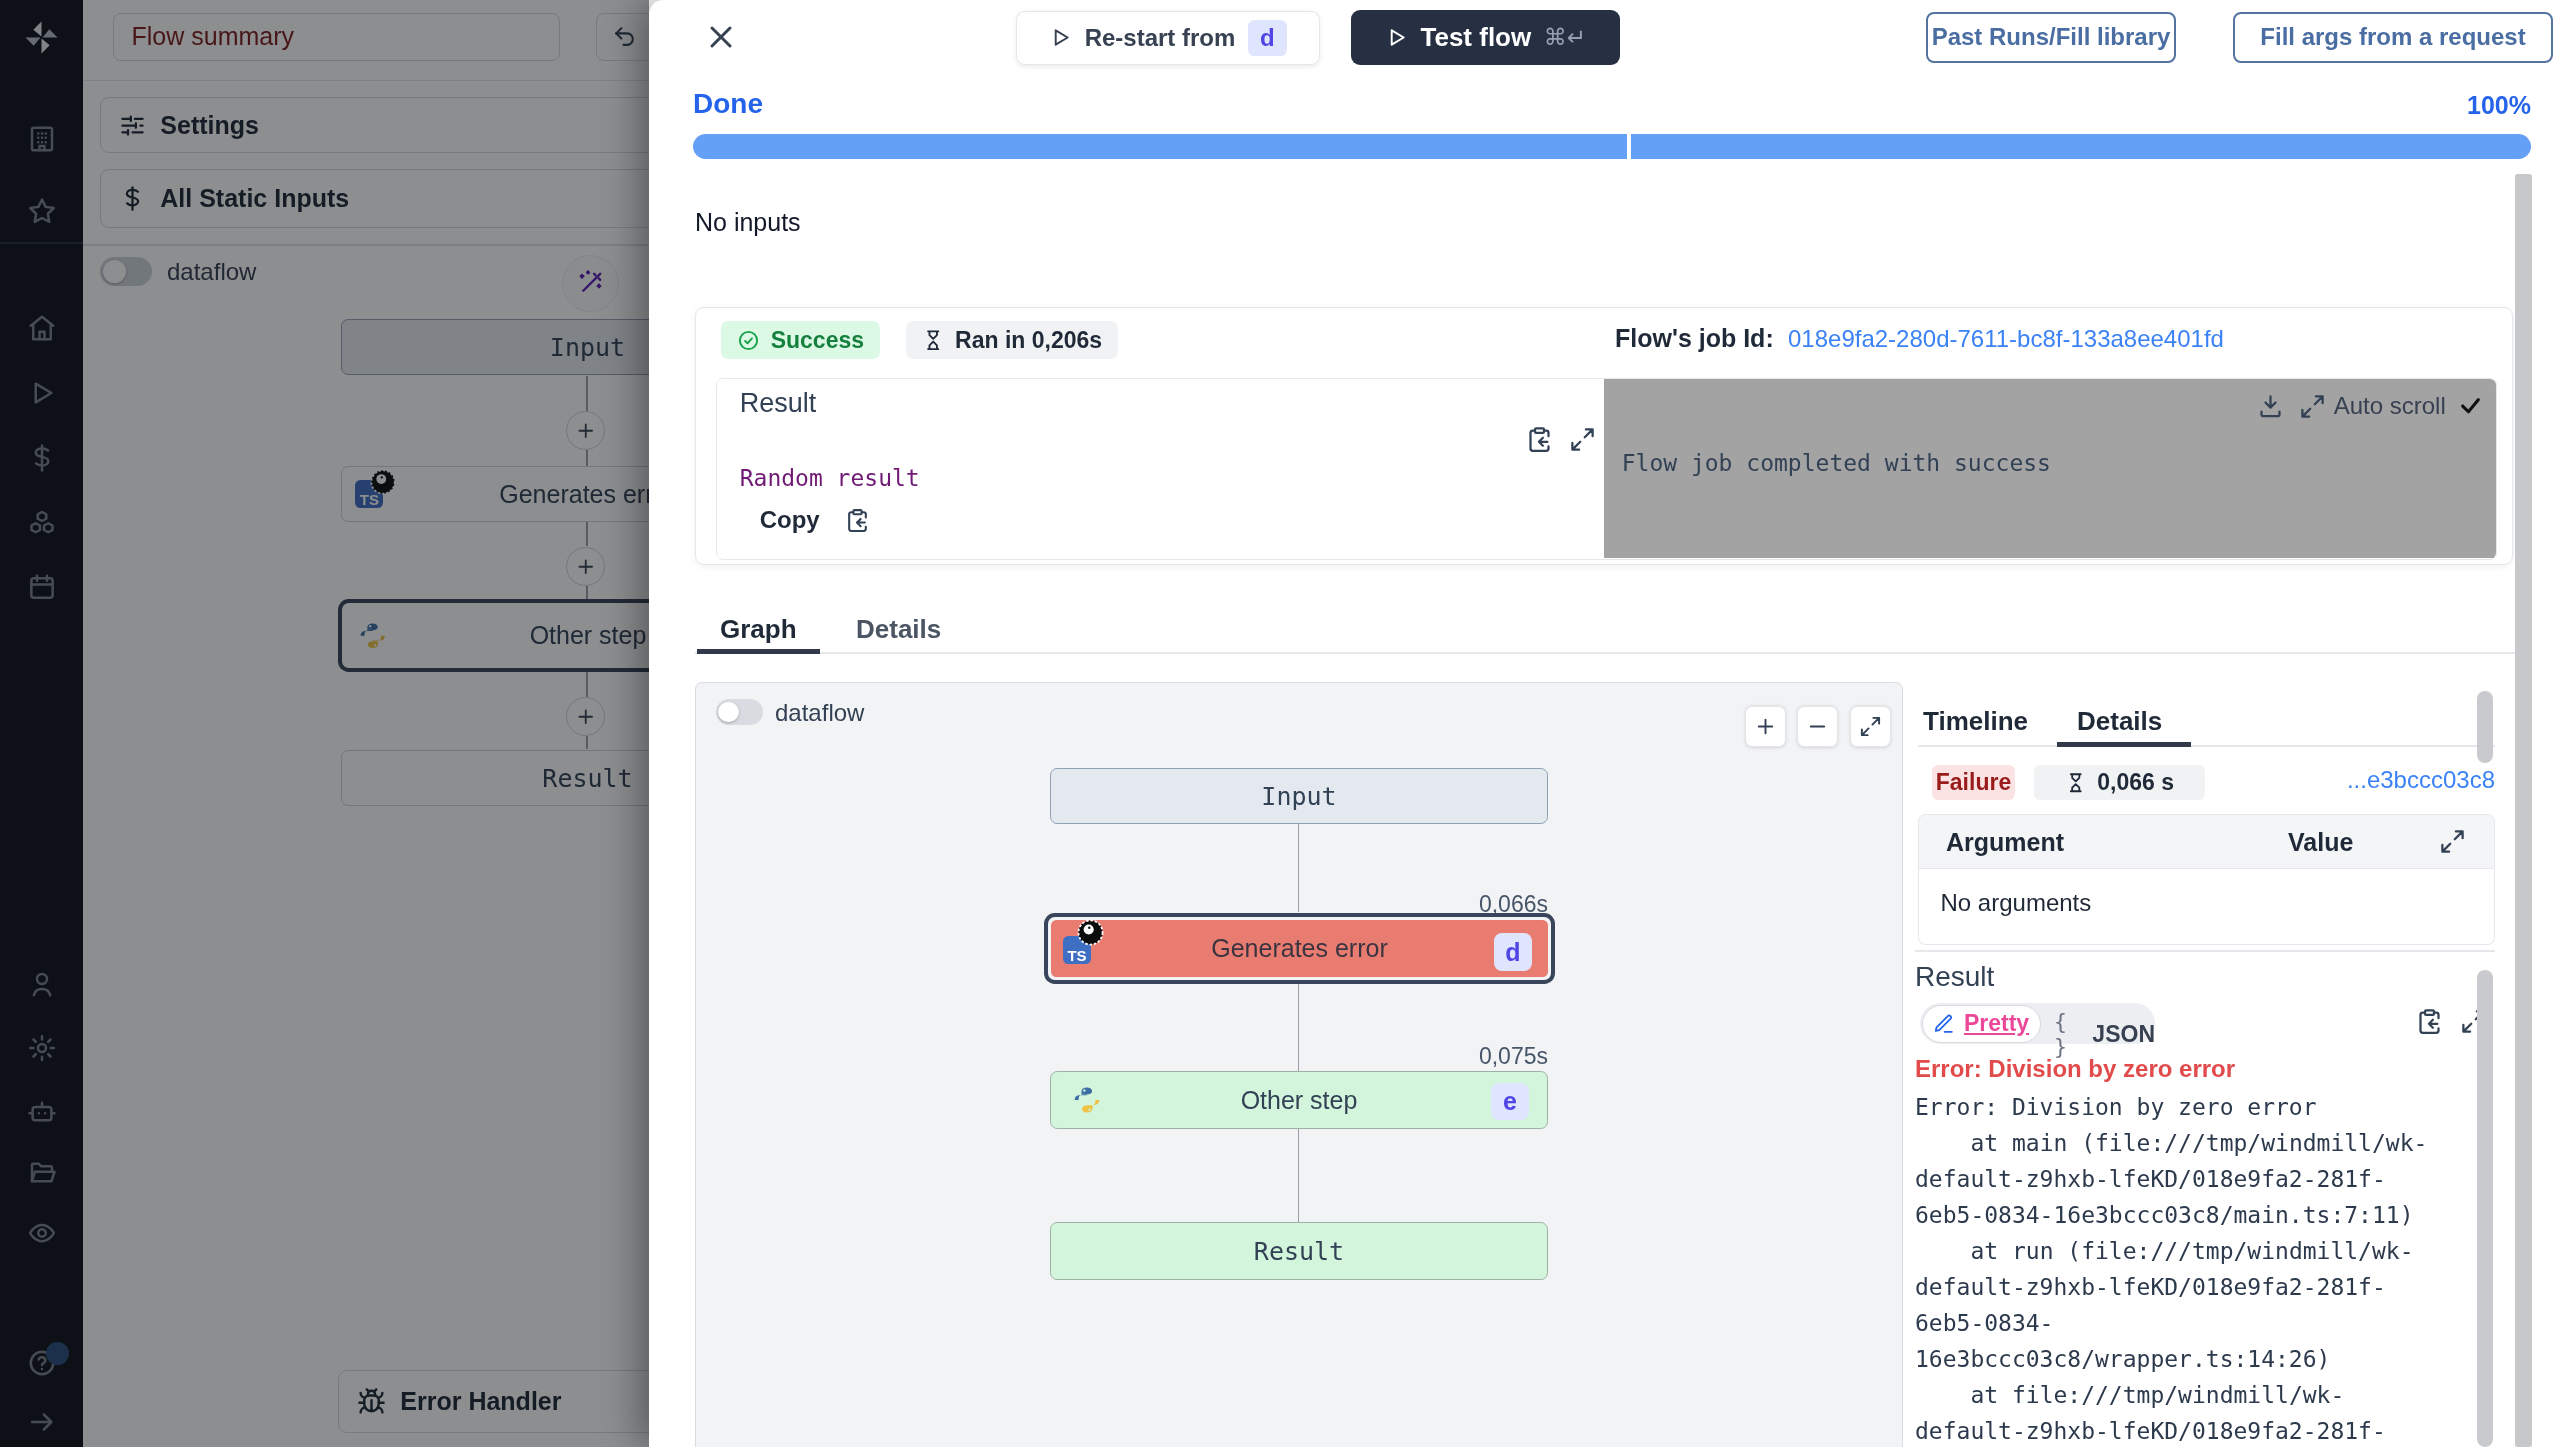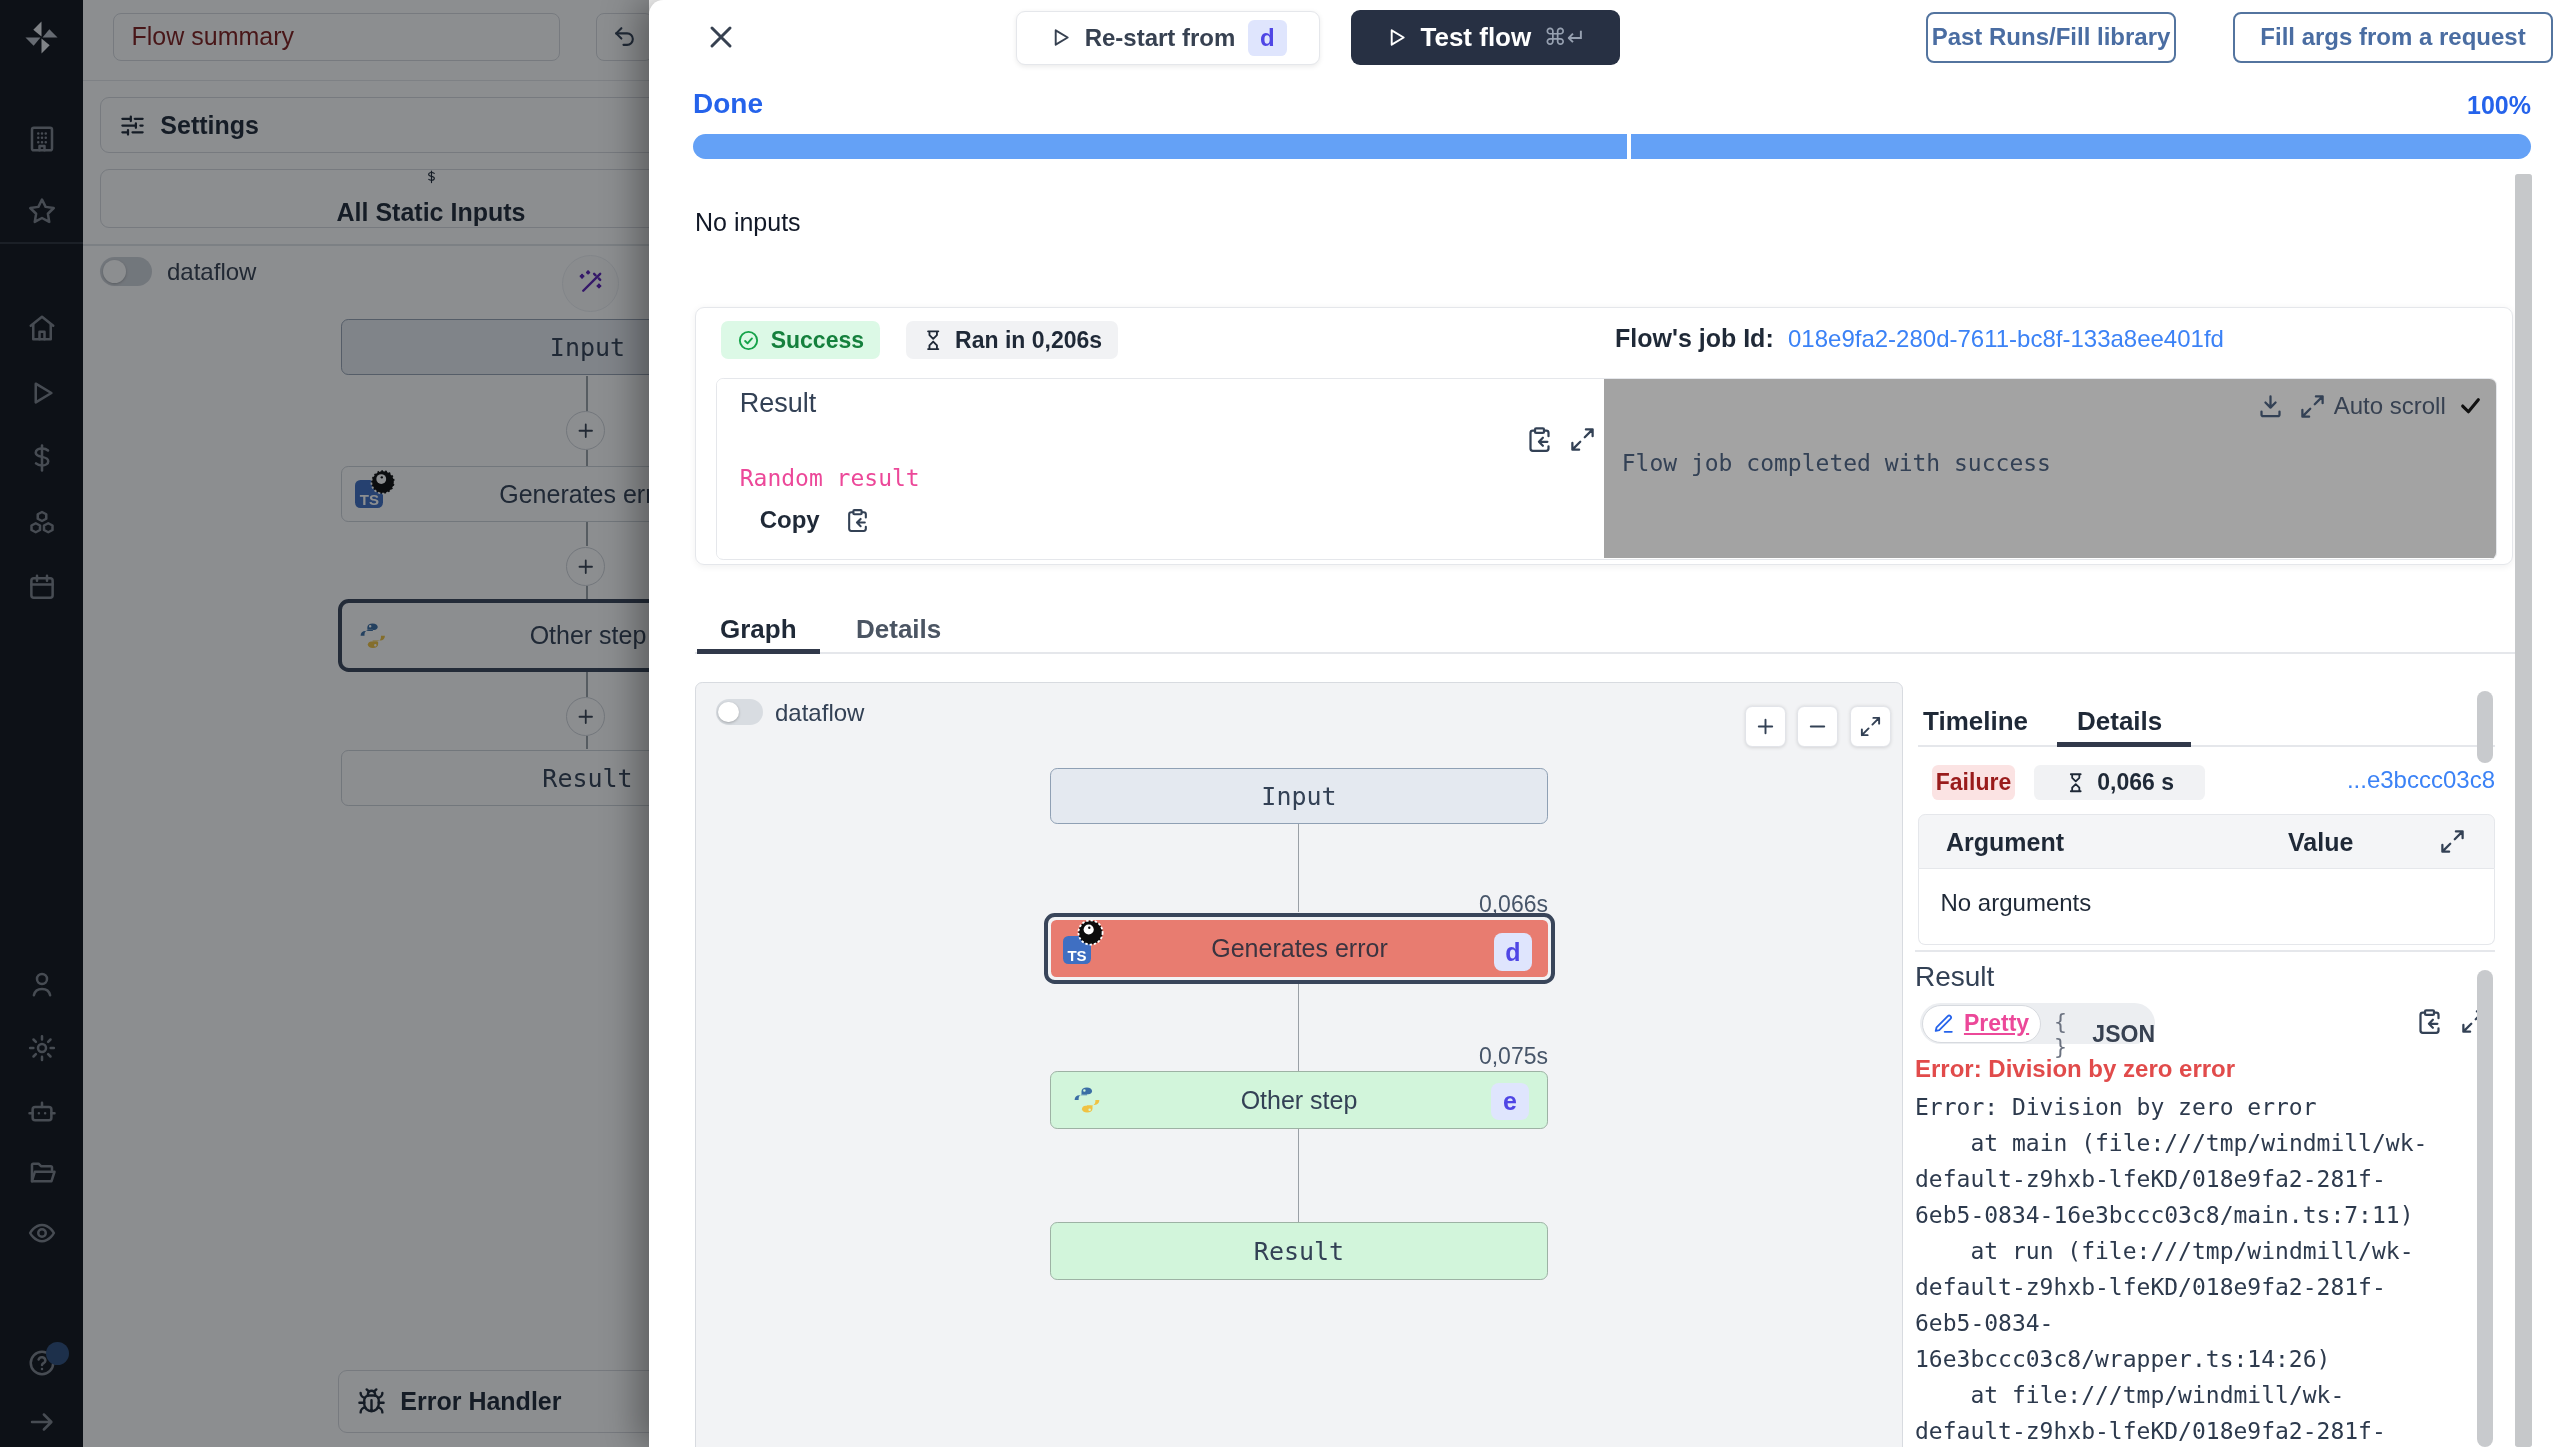--- a/index.html
+++ b/index.html
@@ -168,21 +168,21 @@
   </div>
 
   <div class="ed-btn" style="left:17px; top:97px; width:662px; height:56px;">
     <svg class="ic" viewBox="0 0 24 24" style="width:27px;height:27px;">
         <path d="M3 6h7M14 6h7M3 12h12M19 12h2M3 18h5M12 18h9"></path>
         <path d="M10.5 4v4M15 10v4M8 16v4"></path>
       </svg>
     <span>Settings</span>
   </div>
 
-  <div class="ed-btn" style="left:17px; top:169px; width:662px; height:59px;flex-direction:column;">
+  <div class="ed-btn" style="left:17px; top:169px; width:662px; height:59px;">
     <svg class="ic" viewBox="0 0 24 24" style="width:27px;height:27px;">
         <path d="M12 2v20"></path>
         <path d="M16.8 6c-1.1-1.1-2.8-1.7-4.8-1.7-2.8 0-5 1.4-5 3.5 0 4.6 10 2 10 6.7 0 2.1-2.2 3.5-5 3.5-2 0-3.7-.6-4.8-1.7"></path>
       </svg>
     <span>All Static Inputs</span>
   </div>
 
   <div class="abs" style="left:0; top:244px; width:751px; height:1.8px; background:#e1e4e8;"></div>
 
   <div class="toggle abs" style="left:17px; top:257px; width:52px; height:29px;">
@@ -335,21 +335,21 @@
               <rect x="8" y="2" width="8" height="4" rx="1"></rect>
               <path d="M8 4H6a2 2 0 0 0-2 2v14a2 2 0 0 0 2 2h12a2 2 0 0 0 2-2v-2M16 4h2a2 2 0 0 1 2 2v3"></path>
               <path d="M19 14h-7M15 10.5 11.5 14l3.5 3.5"></path>
             </svg>
         </div>
         <div class="abs icbtn" style="left:852px; top:47px;">
           <svg class="ic" viewBox="0 0 24 24" style="width:27px;height:27px;">
               <path d="M15 3h6v6M9 21H3v-6M21 3l-7 7M3 21l7-7"></path>
             </svg>
         </div>
-        <div class="abs mono" style="left:23px; top:86px; font-size:23px; color:#ec4899;">Random result</div>
+        <div class="abs mono" style="left:23px; top:86px; font-size:23px; color:#701a75;">Random result</div>
         <div class="abs" style="left:43px; top:127px; display:flex; gap:25px; align-items:center;">
           <span style="font-weight:bold; font-size:24px; color:#1f2937;">Copy</span>
           <svg class="ic" viewBox="0 0 24 24" style="width:25px;height:25px;color:#334155;">
               <rect x="8" y="2" width="8" height="4" rx="1"></rect>
               <path d="M8 4H6a2 2 0 0 0-2 2v14a2 2 0 0 0 2 2h12a2 2 0 0 0 2-2v-2M16 4h2a2 2 0 0 1 2 2v3"></path>
               <path d="M19 14h-7M15 10.5 11.5 14l3.5 3.5"></path>
             </svg>
         </div>
       </div>
 

